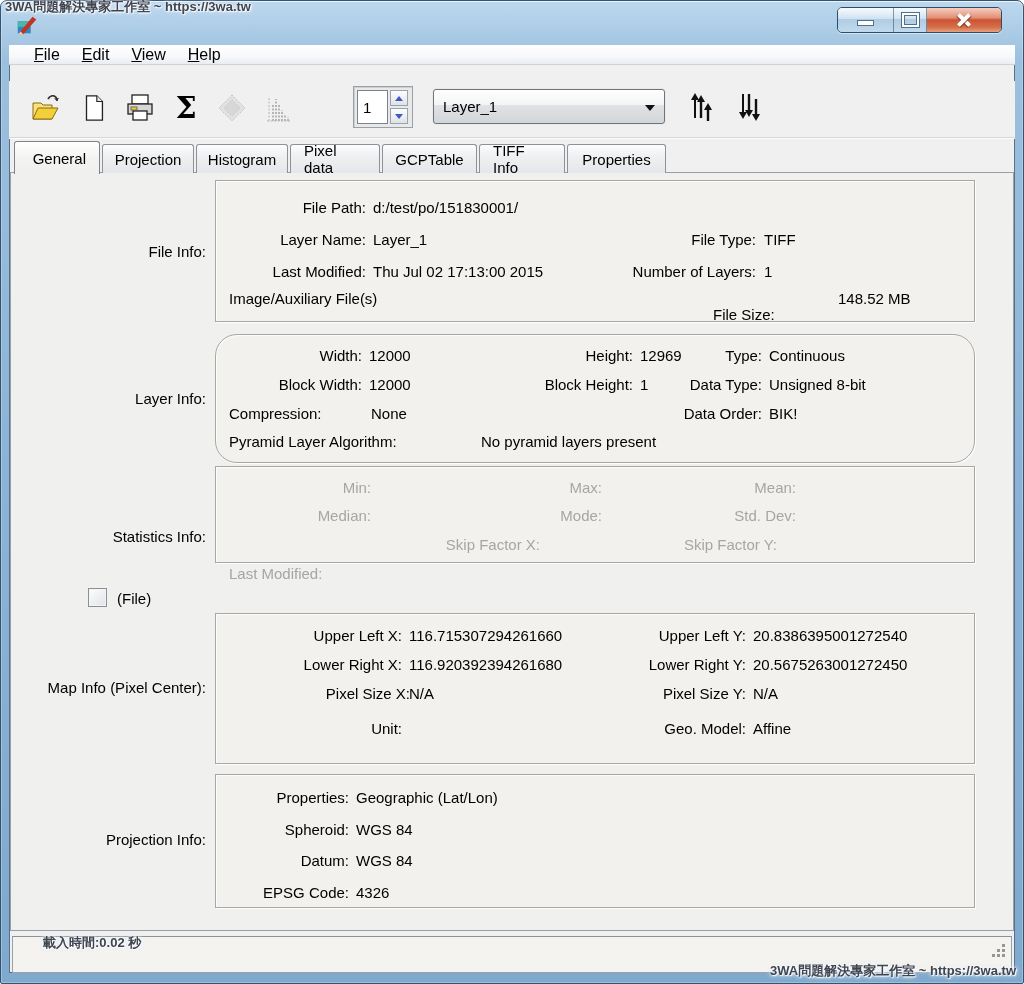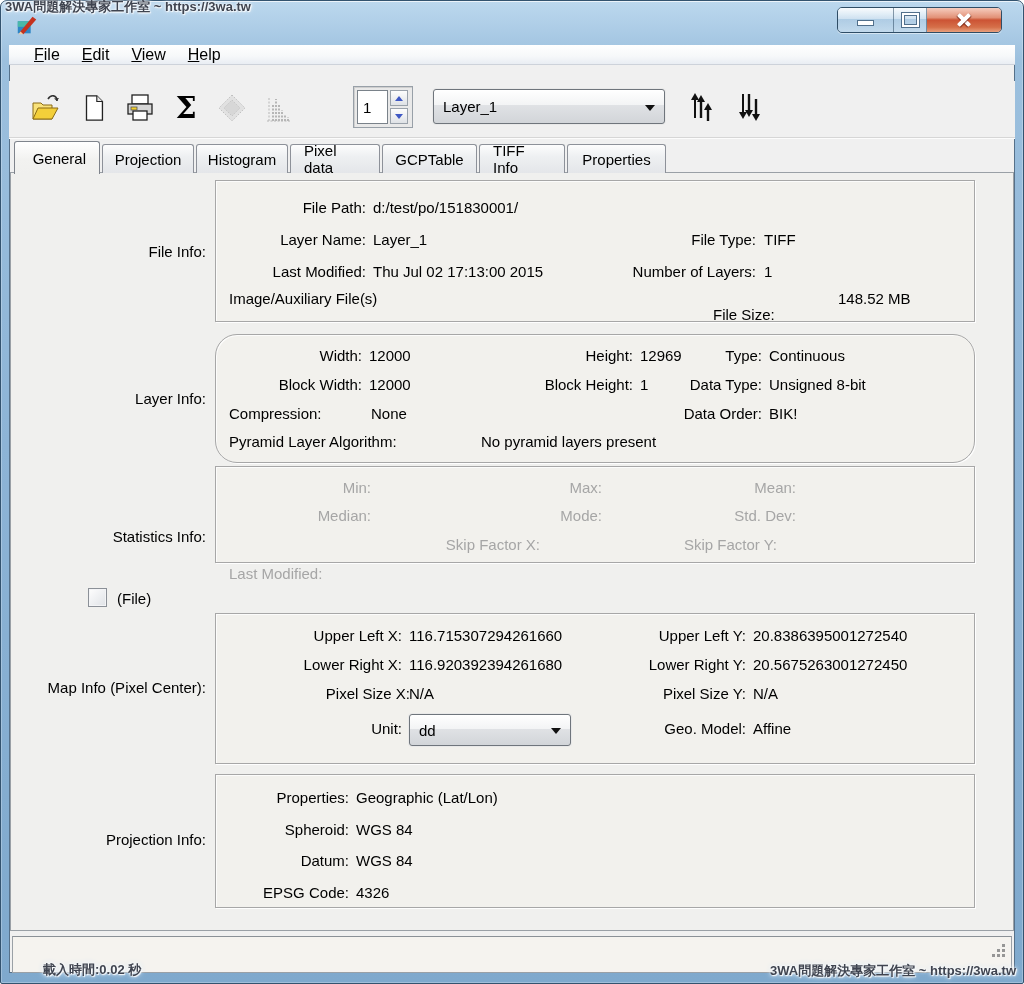--- a/index.html
+++ b/index.html
@@ -132,21 +132,21 @@
     background:#f5f3ef;border:1px solid #9aa0a6;border-top-color:#8b9197;z-index:2;
   }
   .grip{position:absolute;right:16px;bottom:15px;width:3px;height:3px;background:#969696;
     box-shadow:5px 0 0 #969696,10px 0 0 #969696,5px -5px 0 #969696,10px -5px 0 #969696,10px -10px 0 #969696;}
   
   .wm{
     position:absolute;font-size:13px;font-weight:bold;color:#3f4450;z-index:50;white-space:nowrap;
     text-shadow:0 0 2px #fff,0 0 4px #fff,0 0 6px #cfe2f3,1px 1px 1px #fff;
   }
   .wm-tl{left:5px;top:-2px;}
-  .wm-bl{left:4px;top:961px;padding-left:39px;}
+  .wm-bl{left:4px;top:934px;padding-left:39px;}
   .wm-br{right:8px;top:962px;}
   svg{display:block;}
 </style>
 </head>
 <body>
 
 <div class="frame">
 
   <div class="titlebar">
     <svg class="app-icon" viewBox="0 0 26 26" width="24" height="24">
@@ -362,24 +362,20 @@
   <span class="vl" style="top:42px;left:193px;">116.920392394261680</span>
   <span class="lb" style="top:42px;left:383px;width:147px;">Lower Right Y:</span>
   <span class="vl" style="top:42px;left:537px;">20.5675263001272450</span>
 
   <span class="lb" style="top:71px;left:8px;width:186px;">Pixel Size X:</span>
   <span class="vl" style="top:71px;left:193px;">N/A</span>
   <span class="lb" style="top:71px;left:383px;width:147px;">Pixel Size Y:</span>
   <span class="vl" style="top:71px;left:537px;">N/A</span>
 
   <span class="lb" style="top:106px;left:0;width:186px;">Unit:</span>
-  <div class="combo" style="left:193px;top:100px;width:162px;height:32px;">
-    <span>dd</span>
-    <span class="arr"></span>
-  </div>
   <span class="lb" style="top:106px;left:383px;width:147px;">Geo. Model:</span>
   <span class="vl" style="top:106px;left:537px;">Affine</span>
 </div>
 
 <div class="gb" style="top:774px;height:134px;">
   <span class="lb" style="top:14px;left:0;width:133px;">Properties:</span>
   <span class="vl" style="top:14px;left:140px;">Geographic (Lat/Lon)</span>
 
   <span class="lb" style="top:46px;left:0;width:133px;">Spheroid:</span>
   <span class="vl" style="top:46px;left:140px;">WGS 84</span>

